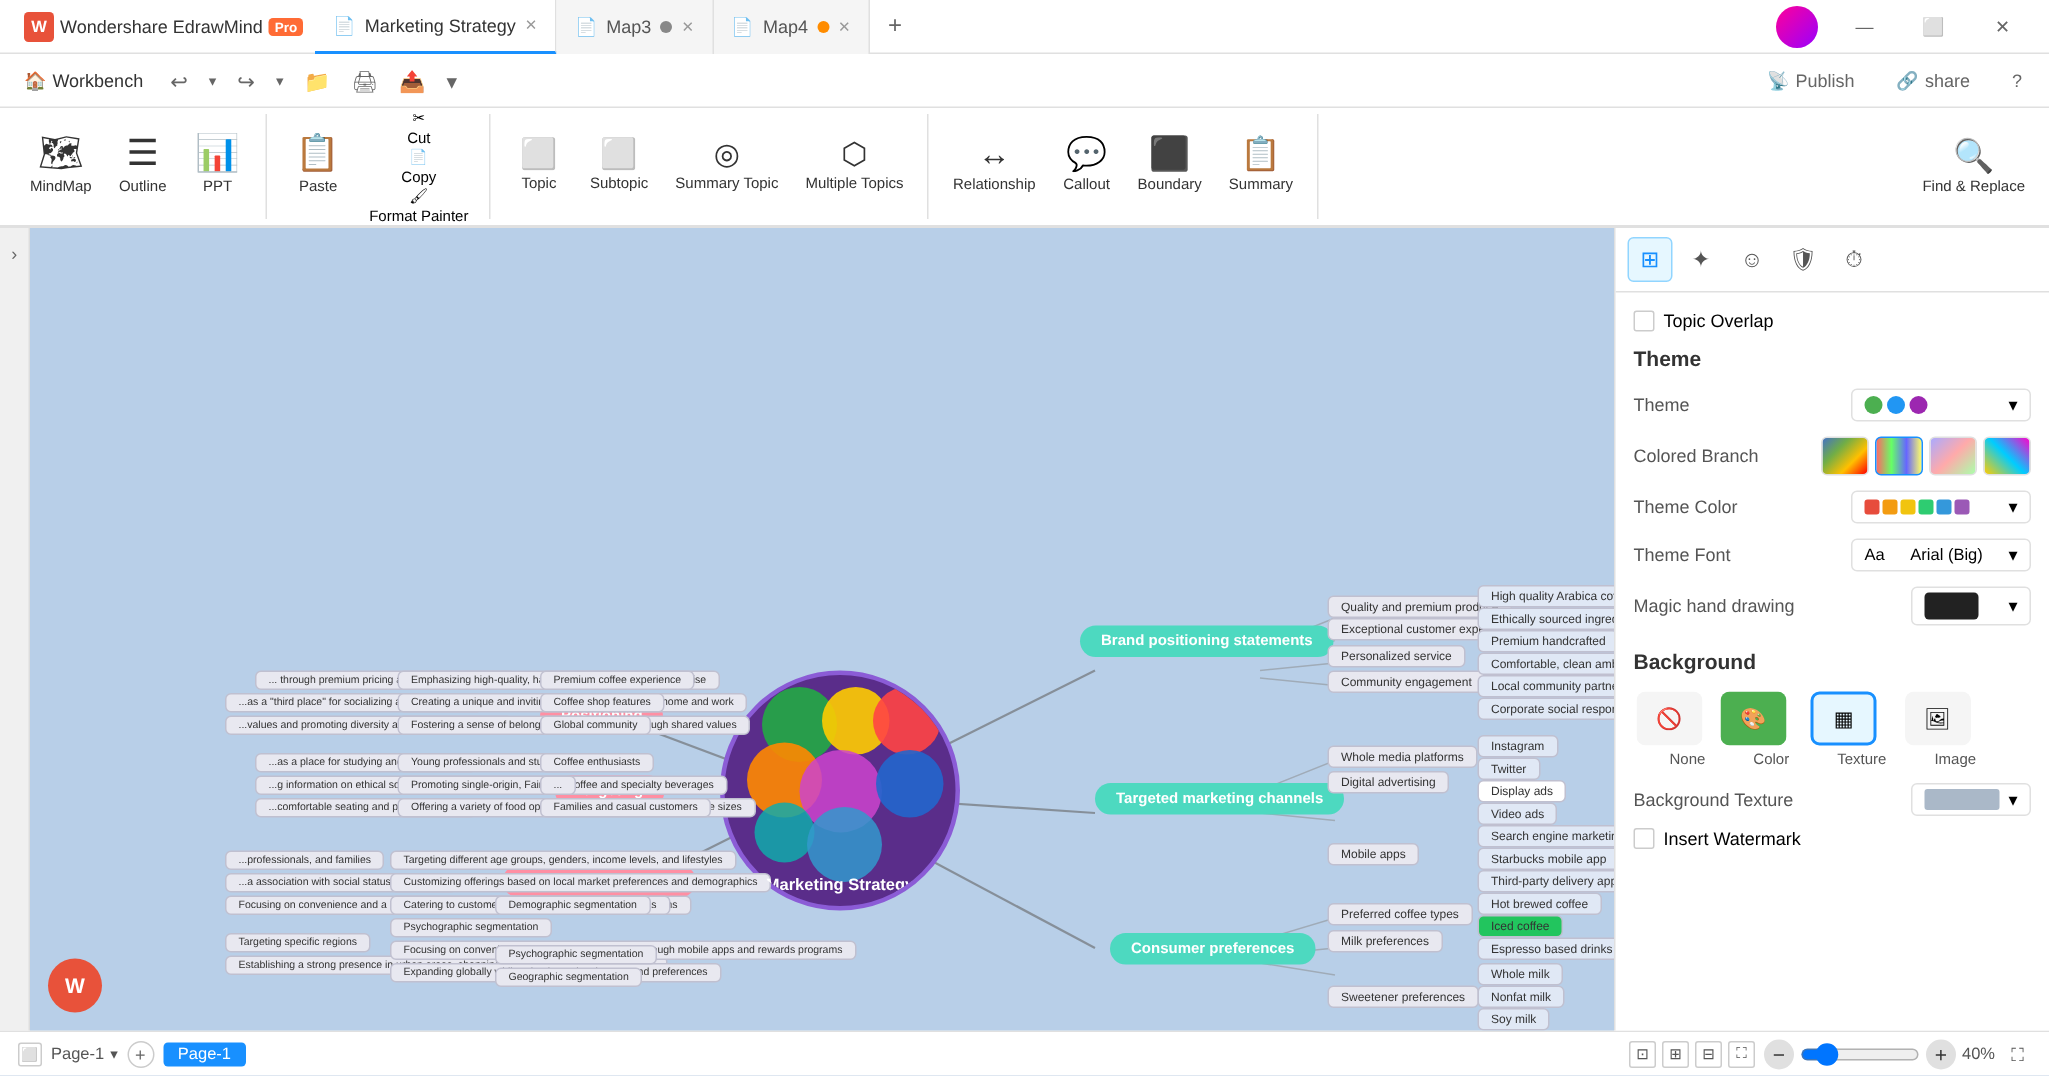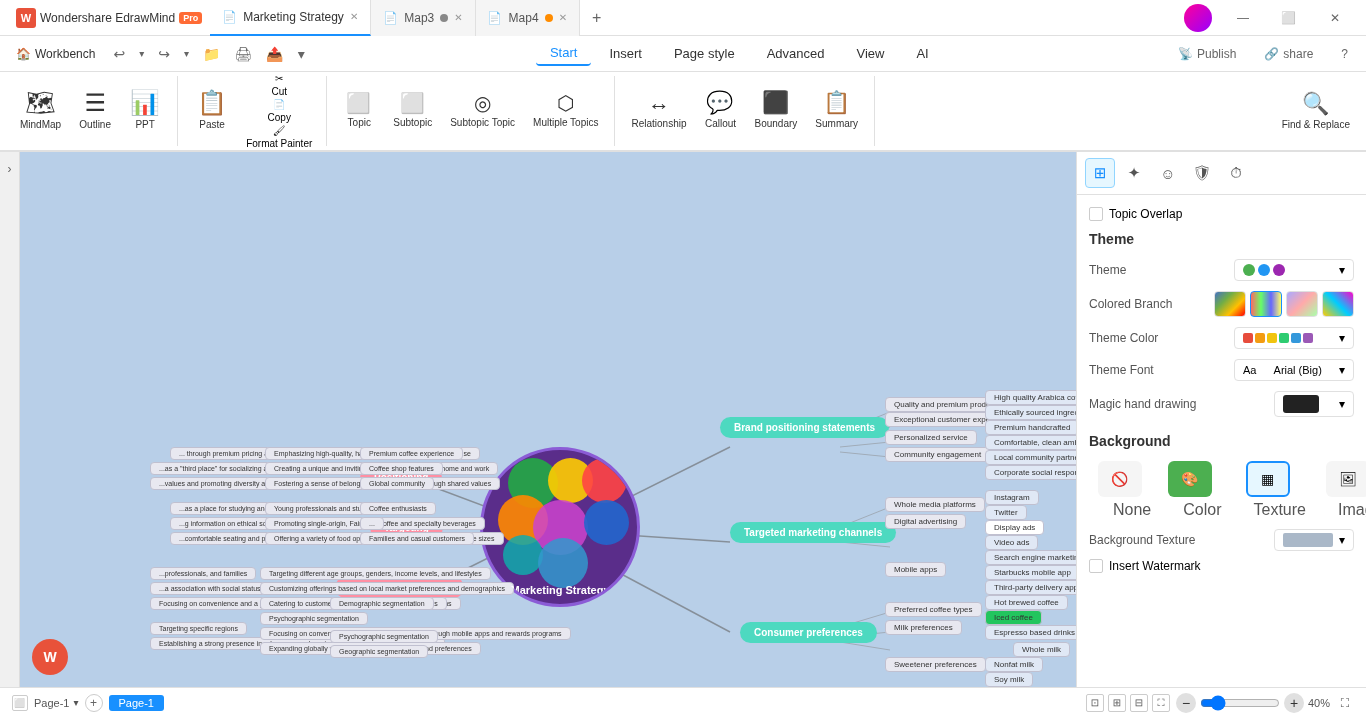--- a/index.html
+++ b/index.html
@@ -60,21 +60,21 @@
     .dropdown-select { display: flex; align-items: center; gap: 4px; border: 1px solid #e0e0e0; border-radius: 4px; padding: 3px 8px; font-size: 12px; cursor: pointer; background: #fff; min-width: 80px; justify-content: space-between; }
     .branch-options { display: flex; gap: 4px; }
     .branch-opt { width: 32px; height: 26px; border: 1px solid #e0e0e0; border-radius: 4px; cursor: pointer; display: flex; align-items: center; justify-content: center; }
     .branch-opt.active { border-color: #1890ff; }
 
     
     .bg-options { display: flex; gap: 8px; margin-bottom: 10px; }
     .bg-opt { display: flex; flex-direction: column; align-items: center; gap: 4px; cursor: pointer; }
     .bg-opt-box { width: 44px; height: 36px; border: 2px solid transparent; border-radius: 6px; display: flex; align-items: center; justify-content: center; font-size: 18px; background: #f5f5f5; }
     .bg-opt-box.active { border-color: #1890ff; background: #e6f7ff; }
-    .bg-opt-label { font-size: 16px; color: #555; padding-left: 24px; }
+    .bg-opt-label { font-size: 10px; color: #555; padding-left: 24px; }
     .bg-texture-row { display: flex; align-items: center; justify-content: space-between; margin-bottom: 8px; }
 
     
     .status-bar { display: flex; align-items: center; background: #fff; height: 30px; border-top: 1px solid #e0e0e0; padding: 0 12px; gap: 8px; font-size: 11px; color: #555; }
     .status-left { display: flex; align-items: center; gap: 6px; }
     .page-indicator { display: flex; align-items: center; gap: 4px; }
     .status-center { flex: 1; display: flex; align-items: center; justify-content: center; }
     .status-right { margin-left: auto; display: flex; align-items: center; gap: 6px; }
     .zoom-control { display: flex; align-items: center; gap: 4px; }
     .zoom-btn { width: 20px; height: 20px; border-radius: 50%; background: #e0e0e0; border: none; cursor: pointer; display: flex; align-items: center; justify-content: center; font-size: 14px; color: #333; }
@@ -134,28 +134,20 @@
     <div class="history-btns">
       <div class="hist-btn">↩</div>
       <div class="hist-btn" style="font-size:10px;">▾</div>
       <div class="hist-btn">↪</div>
       <div class="hist-btn" style="font-size:10px;">▾</div>
       <div class="hist-btn">📁</div>
       <div class="hist-btn">🖨</div>
       <div class="hist-btn">📤</div>
       <div class="hist-btn">▾</div>
     </div>
-  </div>
-  <div class="menu-center">
-    <div class="menu-item active">Start</div>
-    <div class="menu-item">Insert</div>
-    <div class="menu-item">Page style</div>
-    <div class="menu-item">Advanced</div>
-    <div class="menu-item">View</div>
-    <div class="menu-item">AI</div>
   </div>
   <div class="menu-right">
     <div class="publish-btn">
       <span>📡</span>
       <span>Publish</span>
     </div>
     <div class="publish-btn">
       <span>🔗</span>
       <span>share</span>
     </div>
@@ -207,21 +199,21 @@
     <div class="ribbon-item">
       <span class="icon" style="font-size:20px;">⬜</span>
       <span class="label">Topic</span>
     </div>
     <div class="ribbon-item">
       <span class="icon" style="font-size:20px;">⬜</span>
       <span class="label">Subtopic</span>
     </div>
     <div class="ribbon-item">
       <span class="icon" style="font-size:20px;">◎</span>
-      <span class="label">Subtopic Topic</span>
+      <span class="label">Summary Topic</span>
     </div>
     <div class="ribbon-item">
       <span class="icon" style="font-size:20px;">⬡</span>
       <span class="label">Multiple Topics</span>
     </div>
   </div>
 
   <div class="ribbon-group">
     <div class="ribbon-item">
       <span class="icon" style="font-size:22px;">↔</span>
@@ -323,21 +315,21 @@
     <div class="sub-node" style="left:965px;top:413px;background:#e0e8f5;">Starbucks mobile app</div>
     <div class="sub-node" style="left:965px;top:428px;background:#e0e8f5;">Third-party delivery apps</div>
 
     <div class="sub-node" style="left:865px;top:450px;">Preferred coffee types</div>
     <div class="sub-node" style="left:865px;top:468px;">Milk preferences</div>
     <div class="sub-node" style="left:865px;top:505px;">Sweetener preferences</div>
 
     <div class="sub-node" style="left:965px;top:443px;background:#e0e8f5;">Hot brewed coffee</div>
     <div class="sub-node" style="left:965px;top:458px;background:#22c55e;">Iced coffee</div>
     <div class="sub-node" style="left:965px;top:473px;background:#e0e8f5;">Espresso based drinks</div>
-    <div class="sub-node" style="left:993px;top:490px;background:#e0e8f5;">Whole milk</div>
+    <div class="sub-node" style="left:965px;top:490px;background:#e0e8f5;">Whole milk</div>
     <div class="sub-node" style="left:965px;top:505px;background:#e0e8f5;">Nonfat milk</div>
     <div class="sub-node" style="left:965px;top:520px;background:#e0e8f5;">Soy milk</div>
 
     <div class="sub-node" style="left:150px;top:295px;font-size:7px;">... through premium pricing and exclusive limited...</div>
     <div class="sub-node" style="left:130px;top:310px;font-size:7px;">...as a "third place" for socializing and relaxation...</div>
     <div class="sub-node" style="left:130px;top:325px;font-size:7px;">...values and promoting diversity and inclusion initiatives</div>
 
     <div class="sub-node" style="left:245px;top:295px;font-size:7px;">Emphasizing high-quality, handcrafted beverages and expertise</div>
     <div class="sub-node" style="left:245px;top:310px;font-size:7px;">Creating a unique and inviting environment outside of home and work</div>
     <div class="sub-node" style="left:245px;top:325px;font-size:7px;">Fostering a sense of belonging with connection through shared values</div>

